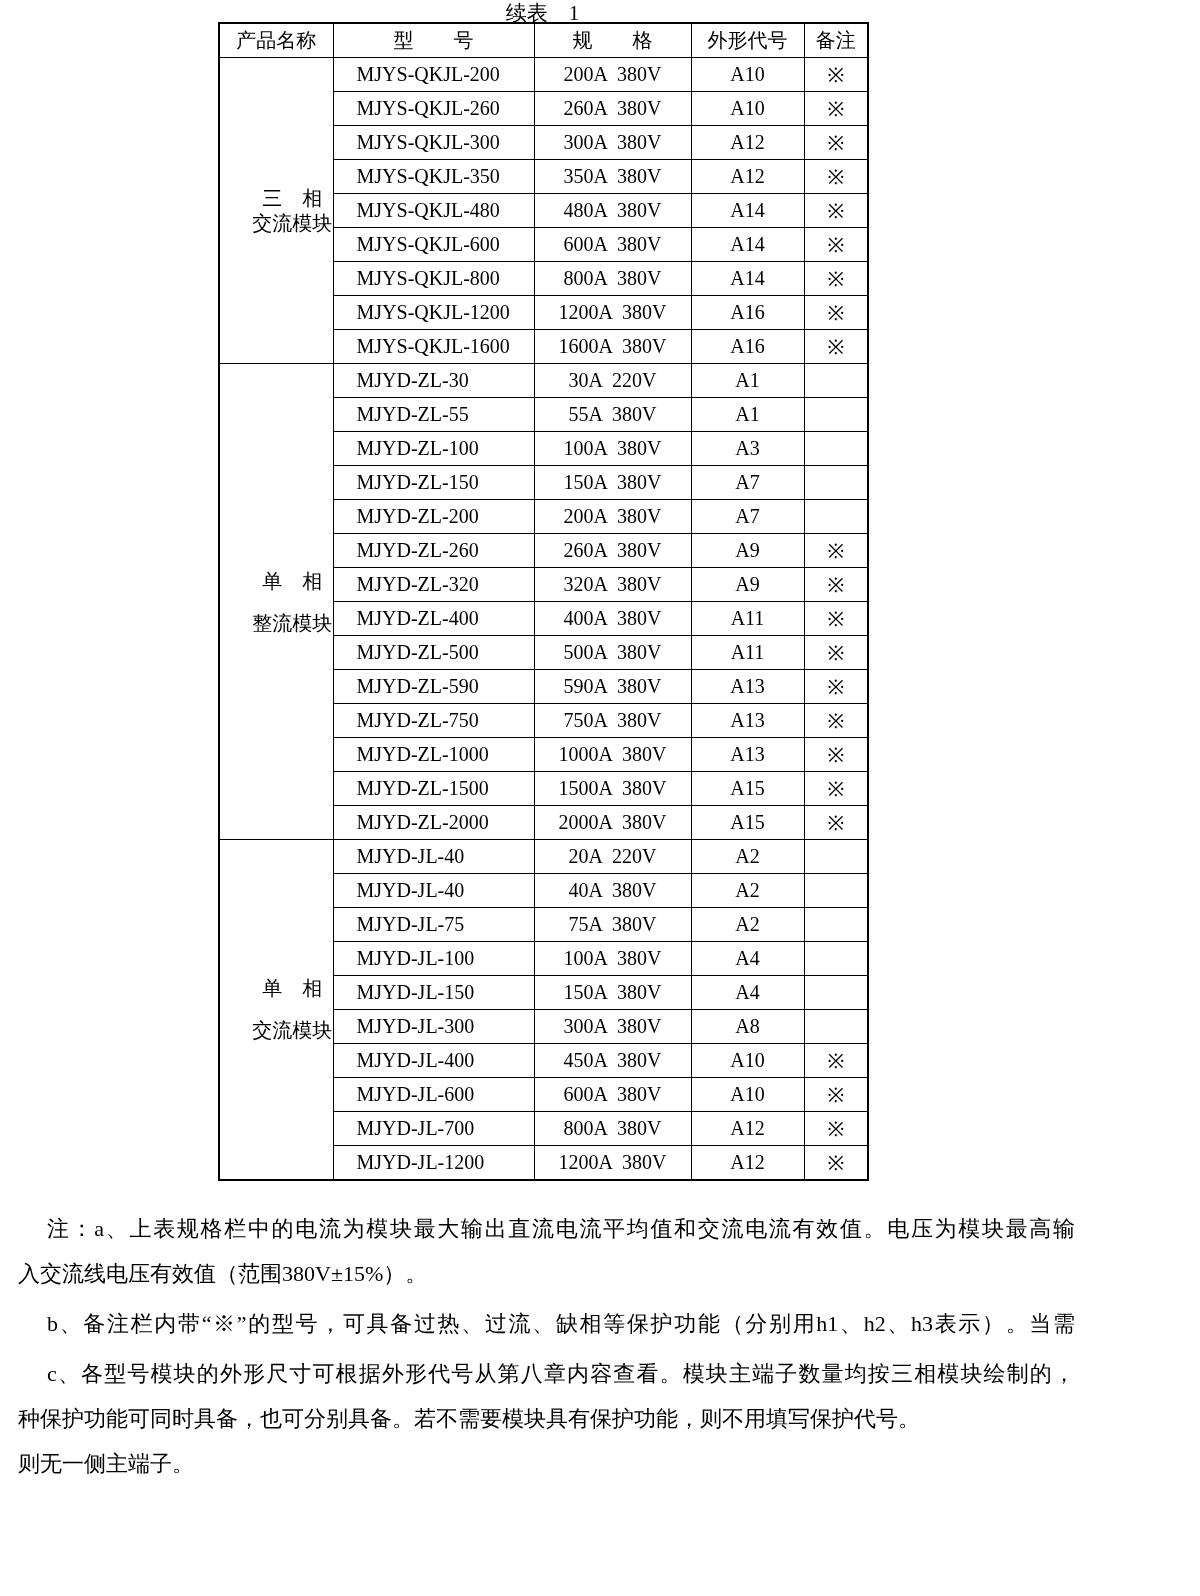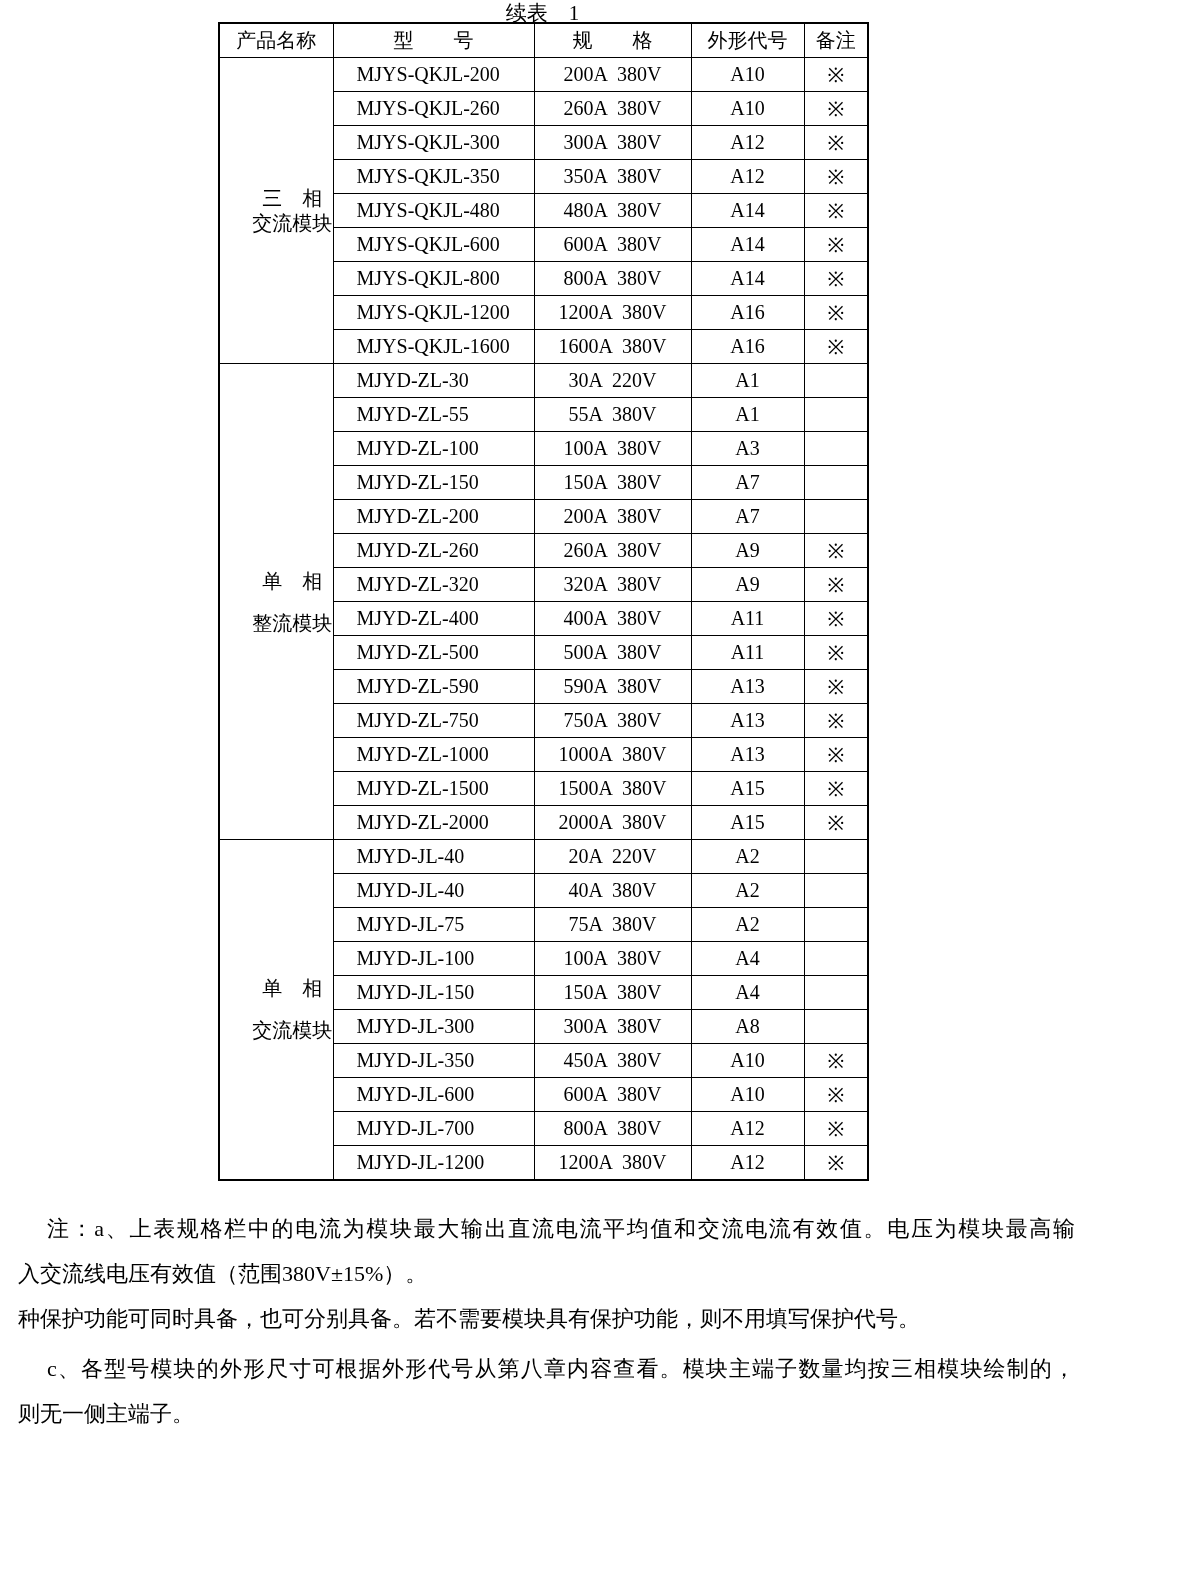--- a/index.html
+++ b/index.html
@@ -263,21 +263,21 @@
           <td class="code-cell">A4</td>
           <td class="remark-cell"></td>
         </tr>
         <tr>
           <td class="model-cell">MJYD-JL-300</td>
           <td class="spec-cell">300A  380V</td>
           <td class="code-cell">A8</td>
           <td class="remark-cell"></td>
         </tr>
         <tr>
-          <td class="model-cell">MJYD-JL-350</td>
+          <td class="model-cell">MJYD-JL-400</td>
           <td class="spec-cell">450A  380V</td>
           <td class="code-cell">A10</td>
           <td class="remark-cell">※</td>
         </tr>
         <tr>
           <td class="model-cell">MJYD-JL-600</td>
           <td class="spec-cell">600A  380V</td>
           <td class="code-cell">A10</td>
           <td class="remark-cell">※</td>
         </tr>
@@ -293,18 +293,19 @@
           <td class="code-cell">A12</td>
           <td class="remark-cell">※</td>
         </tr>
       </tbody>
     </table>
 
   <div class="notes">
 
   <div class="note-line indent full">注：a、上表规格栏中的电流为模块最大输出直流电流平均值和交流电流有效值。电压为模块最高输</div>
       <div class="note-line">入交流线电压有效值（范围380V±15%）。</div>
+      <div class="note-line indent full para">b、备注栏内带“※”的型号，可具备过热、过流、缺相等保护功能（分别用h1、h2、h3表示）。当需</div>
+      <div class="note-line indent full para">c、各型号模块的外形尺寸可根据外形代号从第八章内容查看。模块主端子数量均按三相模块绘制的，</div>
       <div class="note-line">种保护功能可同时具备，也可分别具备。若不需要模块具有保护功能，则不用填写保护代号。</div>
-      <div class="note-line indent full para">c、各型号模块的外形尺寸可根据外形代号从第八章内容查看。模块主端子数量均按三相模块绘制的，</div>
       <div class="note-line">则无一侧主端子。</div>
     </div>
 
 </div>
 
 </body></html>

